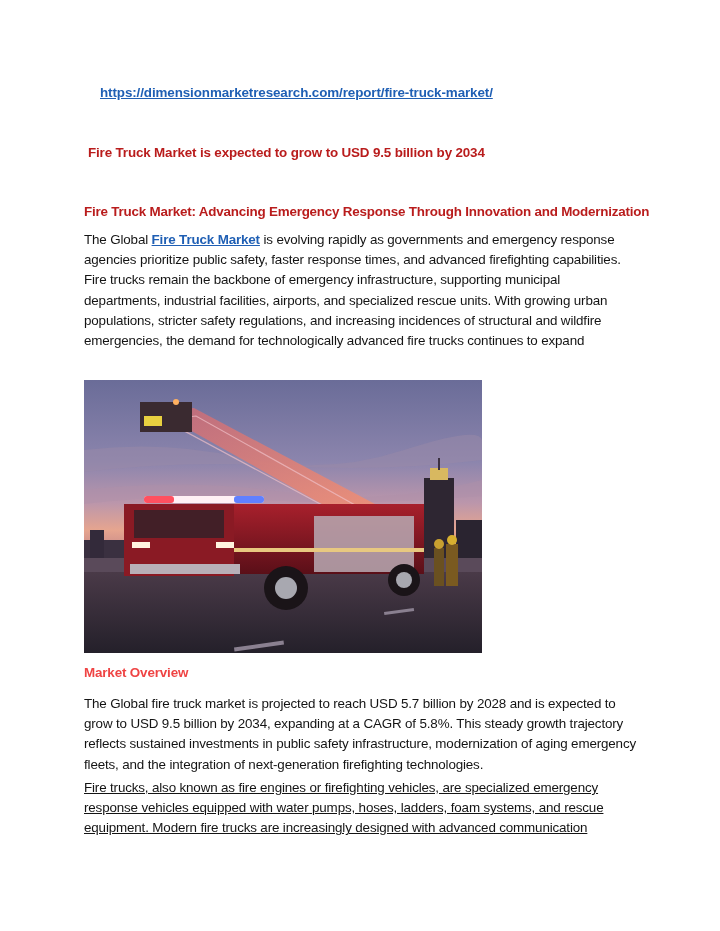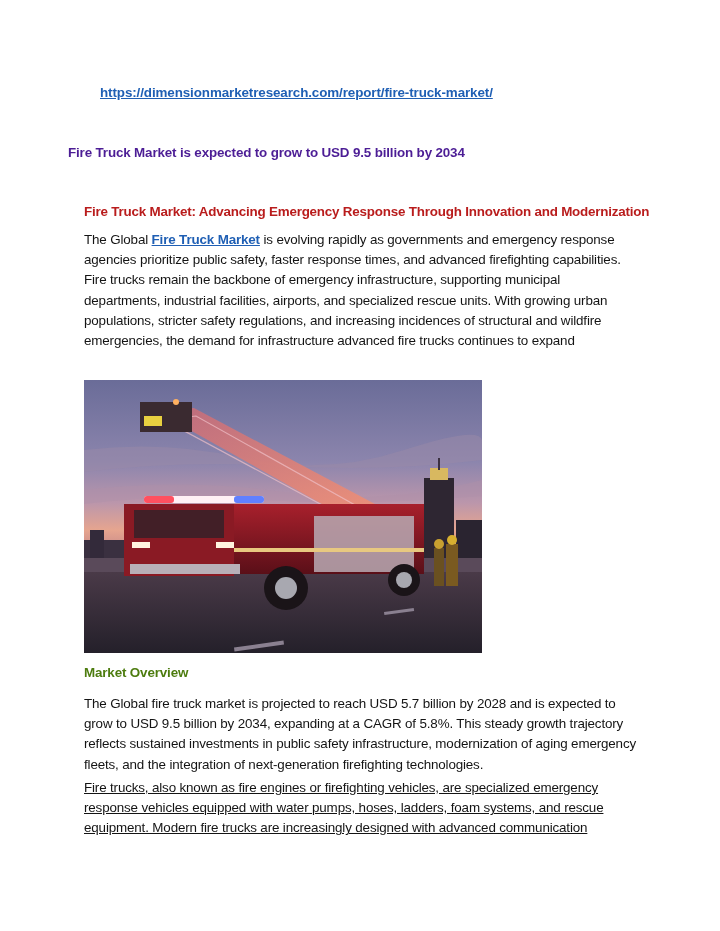--- a/index.html
+++ b/index.html
@@ -24,24 +24,24 @@
     .source-link {
       left: 84px; top: 85px;
       font-size: 13.4px;
       font-weight: bold;
       color: #1f5fb4;
       text-decoration: underline;
       letter-spacing: -0.1px;
       padding-left: 16px;
     }
     .headline {
-      left: 68px; top: 145px;
+      left: 88px; top: 145px;
       font-size: 13.4px;
       font-weight: bold;
-      color: #4c1d95;
+      color: #b91c1c;
       letter-spacing: -0.15px;
     }
     .section-title {
       left: 84px; top: 204px;
       font-size: 13.4px;
       font-weight: bold;
       color: #b91c1c;
       letter-spacing: -0.2px;
     }
     .para {
@@ -59,21 +59,21 @@
       font-weight: bold;
       text-decoration: underline;
     }
     .p1 { top: 230px; }
     .p2 { top: 694px; }
     .p3 { top: 778px; text-decoration: underline; }
     .overview-title {
       left: 84px; top: 665px;
       font-size: 13.4px;
       font-weight: bold;
-      color: #4d7c0f;
+      color: #ef4444;
       letter-spacing: -0.15px;
     }
     .hero-image {
       position: absolute;
       left: 84px; top: 380px;
       width: 398px; height: 273px;
       overflow: hidden;
       background: linear-gradient(180deg, #6f6f9a 0%, #8a82aa 30%, #c99aa8 48%, #e8a98c 58%, #a7798b 66%, #3a2a3c 72%, #2a2230 100%);
     }
     .hero-image svg { display: block; }
@@ -88,21 +88,21 @@
   <div class="abs headline">Fire Truck Market is expected to grow to USD 9.5 billion by 2034</div>
 
   <div class="abs section-title">Fire Truck Market: Advancing Emergency Response Through Innovation and Modernization</div>
 
   <div class="para p1">
     <span class="line"><span>The Global </span><a class="inline-link">Fire Truck Market</a><span> is evolving rapidly as governments and emergency response</span></span>
     <span class="line">agencies prioritize public safety, faster response times, and advanced firefighting capabilities.</span>
     <span class="line">Fire trucks remain the backbone of emergency infrastructure, supporting municipal</span>
     <span class="line">departments, industrial facilities, airports, and specialized rescue units. With growing urban</span>
     <span class="line">populations, stricter safety regulations, and increasing incidences of structural and wildfire</span>
-    <span class="line">emergencies, the demand for infrastructure advanced fire trucks continues to expand</span>
+    <span class="line">emergencies, the demand for technologically advanced fire trucks continues to expand</span>
   </div>
 
   <div class="hero-image" title="Fire truck with extended aerial ladder on a bridge at dusk with city skyline and firefighters">
     <svg width="398" height="273" viewBox="0 0 398 273" xmlns="http://www.w3.org/2000/svg">
       <defs>
         <linearGradient id="sky" x1="0" y1="0" x2="0" y2="1">
           <stop offset="0" stop-color="#6a6c98"></stop>
           <stop offset="0.3" stop-color="#8c85ad"></stop>
           <stop offset="0.45" stop-color="#bb96ab"></stop>
           <stop offset="0.55" stop-color="#e6a58f"></stop>

